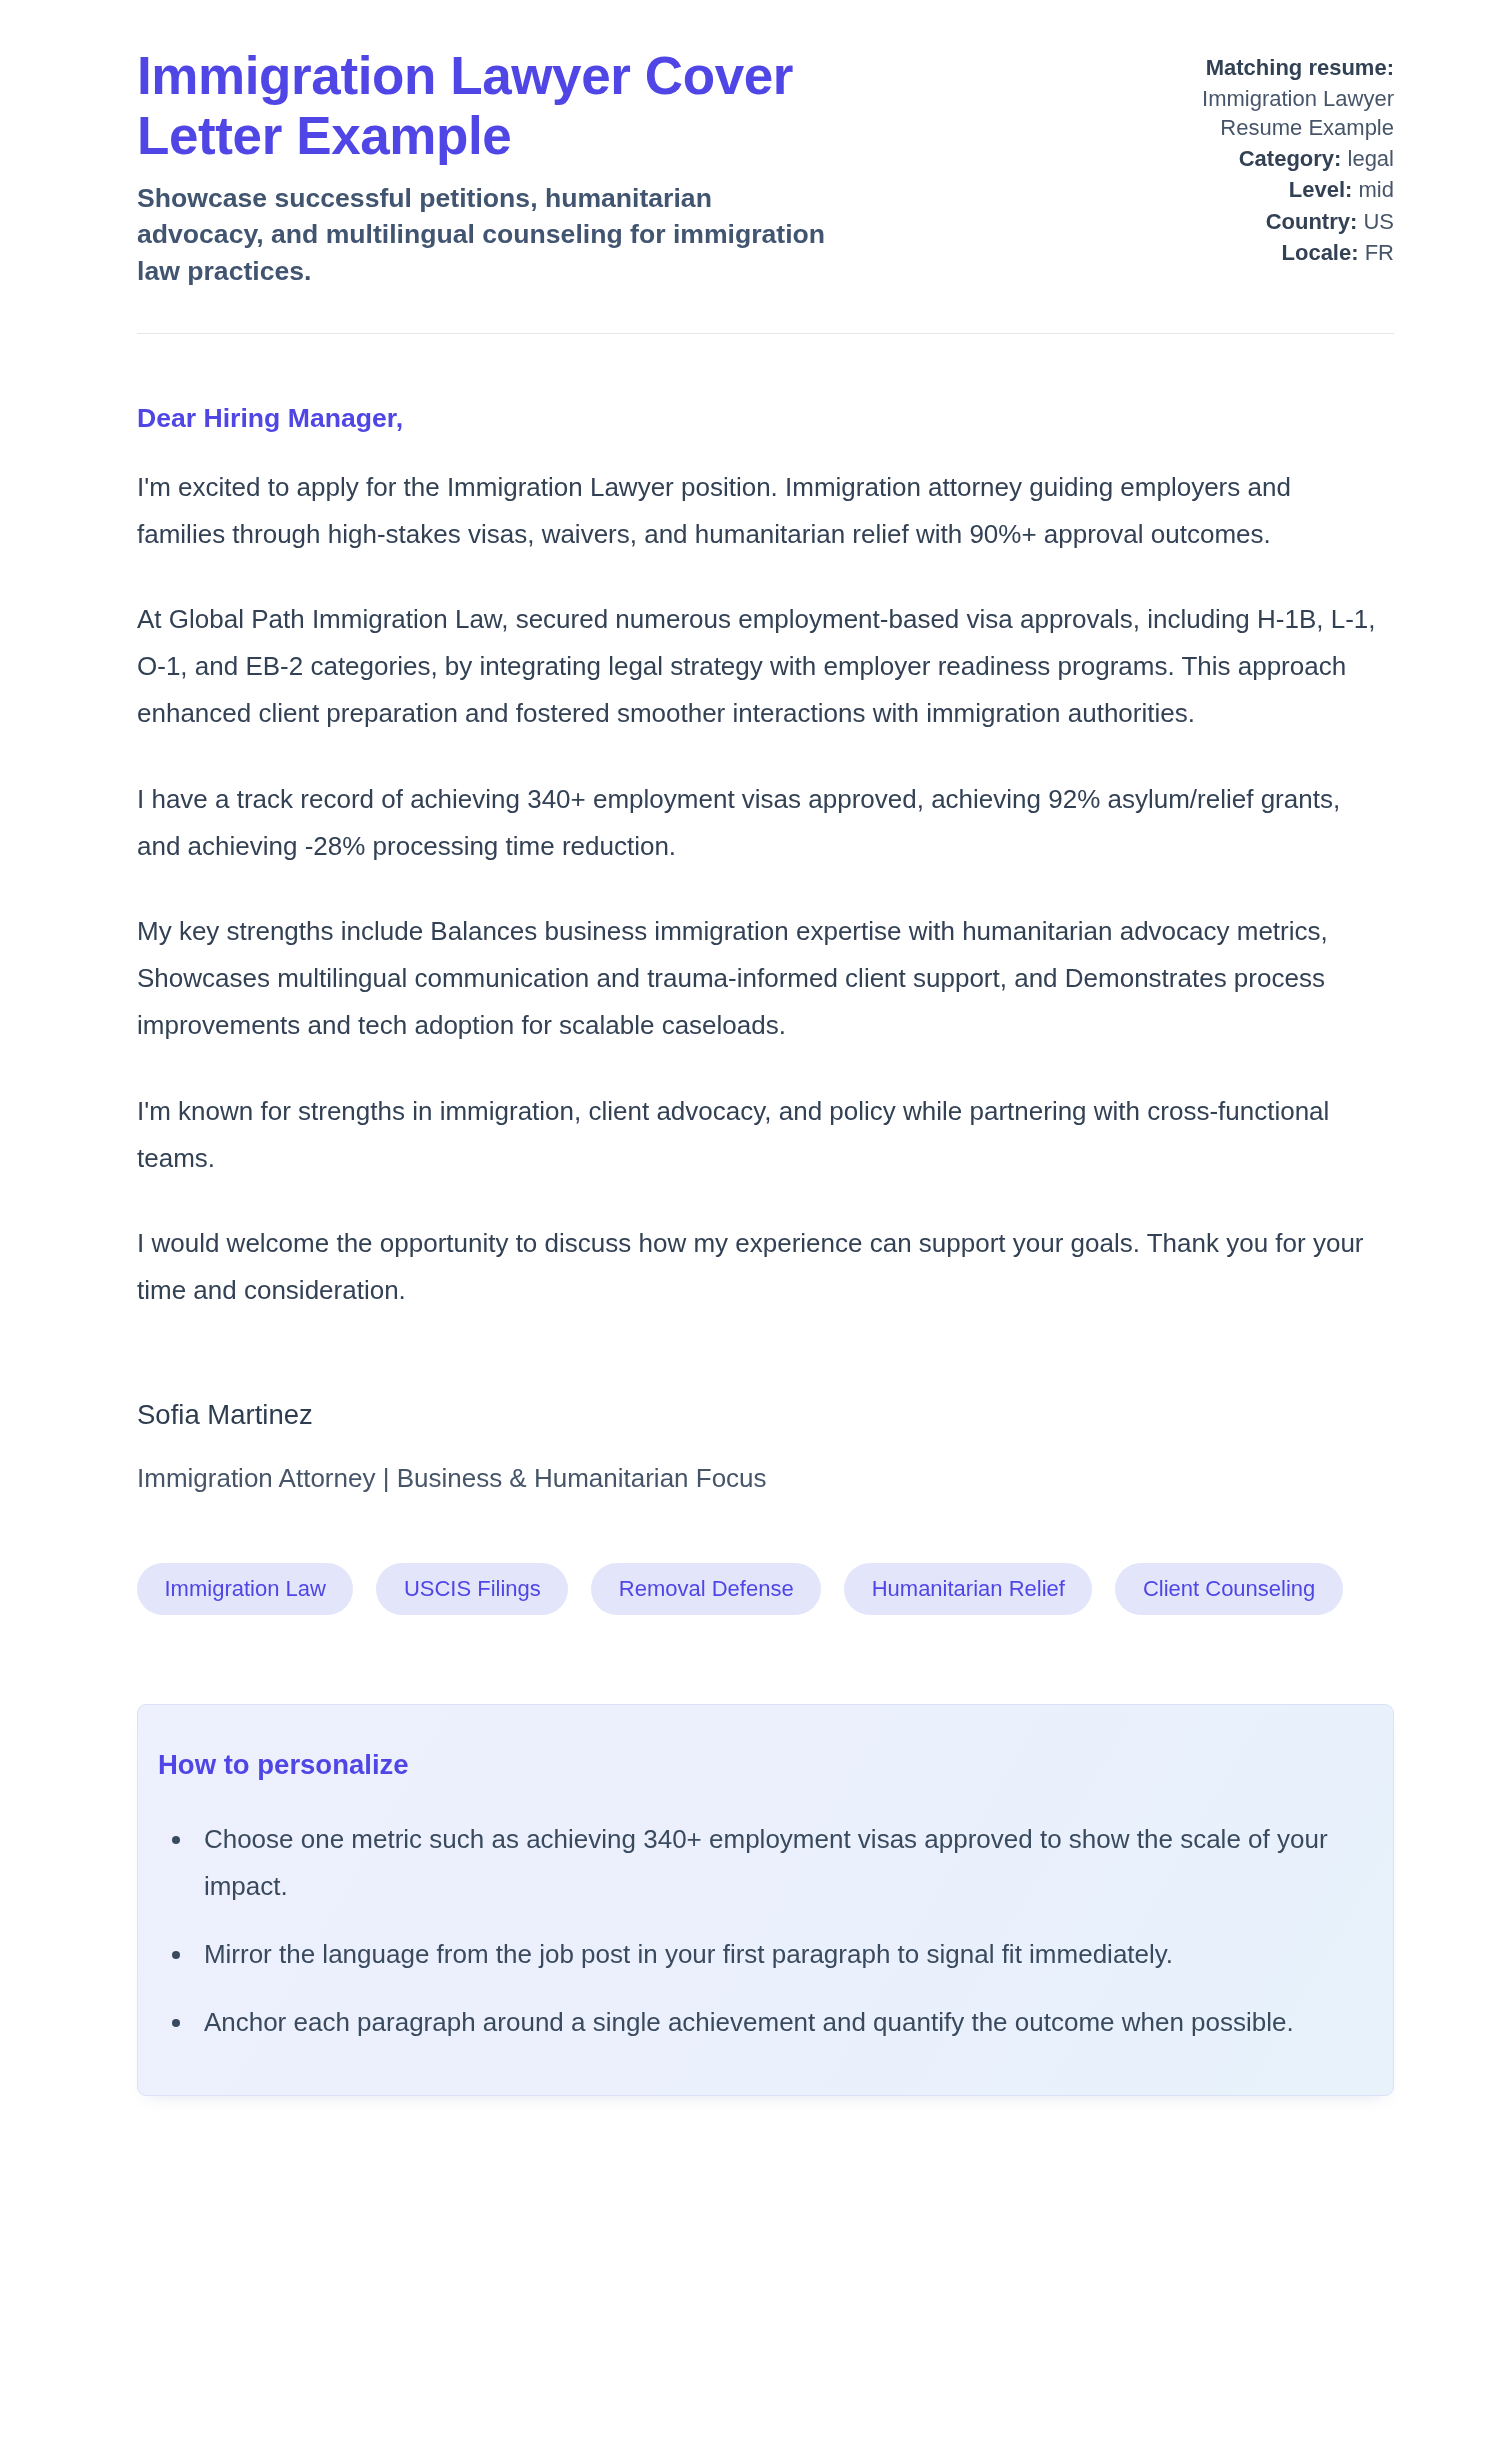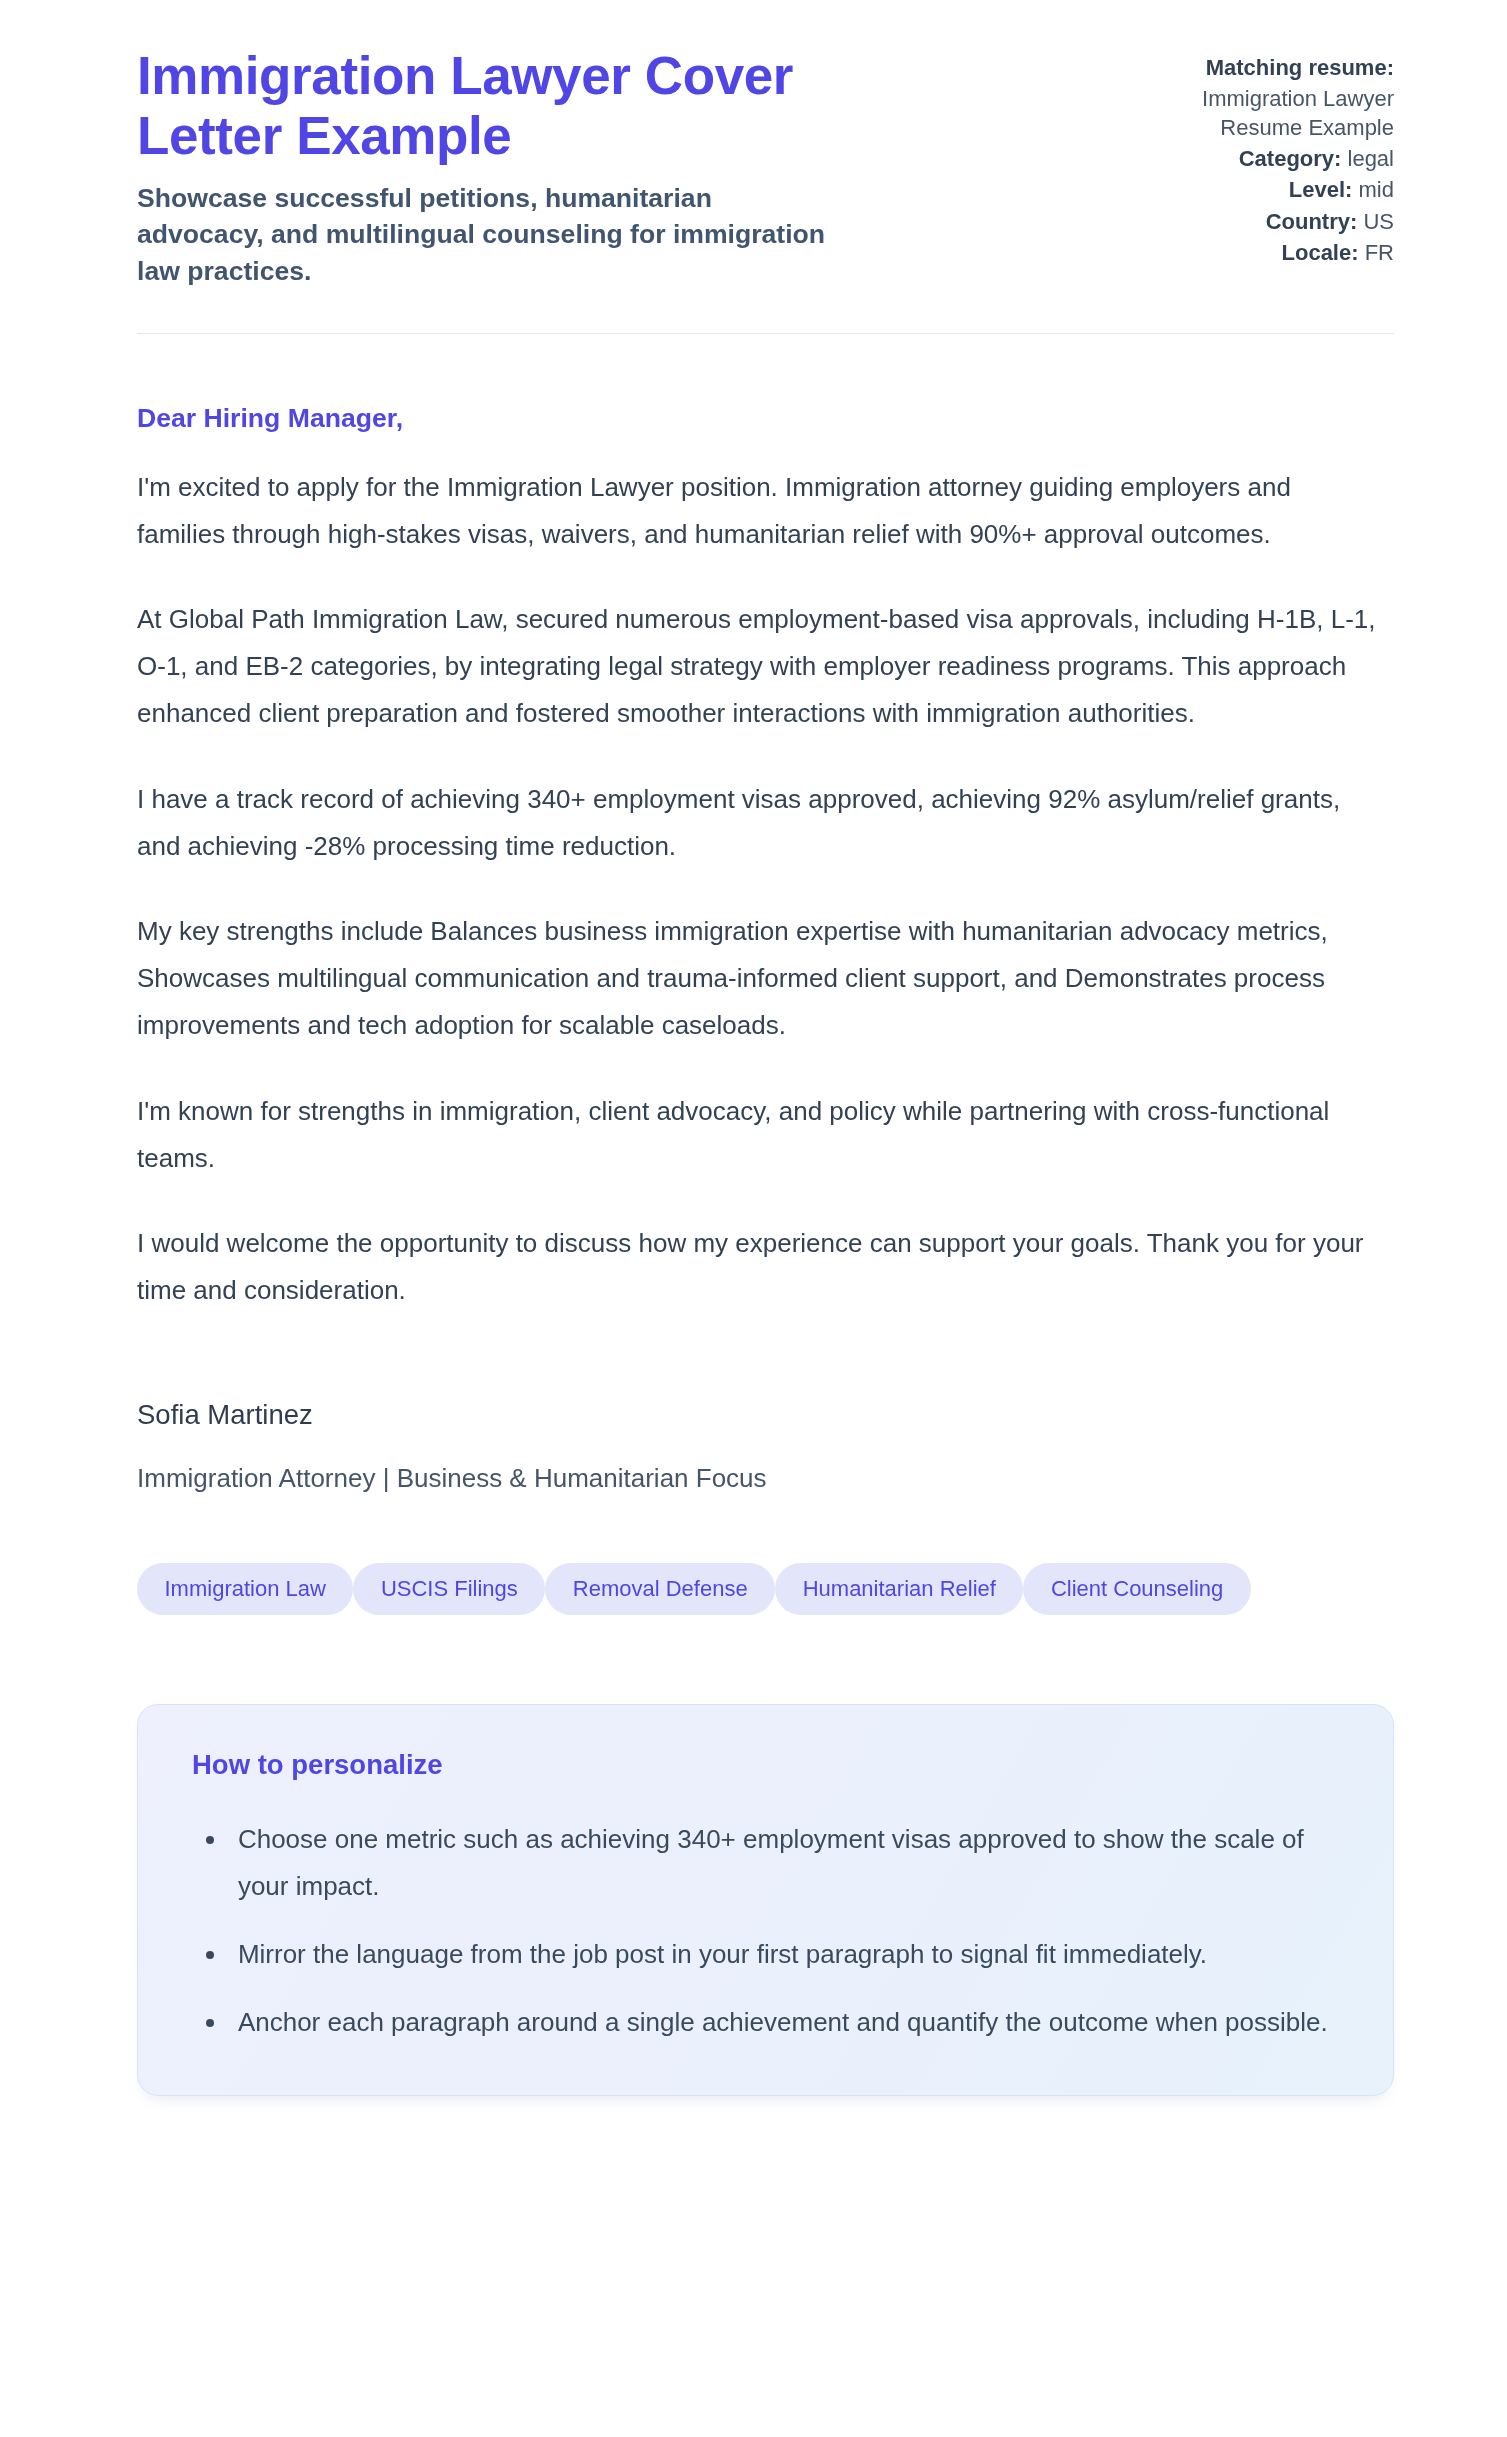--- a/index.html
+++ b/index.html
@@ -73,38 +73,39 @@
   .signature-role {
     margin-top: 32px;
     font-size: 26px;
     color: #475569;
   }
   
   .tags {
     margin-top: 69px;
     display: flex;
     flex-wrap: wrap;
+    gap: 23px;
   }
   .tag {
     display: inline-block;
     background: #E3E5FA;
     color: #4F46E5;
     font-size: 22px;
     padding: 14px 27.5px;
     border-radius: 8864px;
     line-height: 1.1;
   }
   
   .personalize {
     margin-top: 89px;
     margin-bottom: 85px;
-    border-radius: 21px;
+    border-radius: 9px;
     border: 1.8px solid #DBE2F7;
     background: linear-gradient(120deg, #EEF0FD 0%, #EAF0FC 55%, #E7F2FB 100%);
-    padding: 44px 46px 50px 54px;
+    padding: 44px 46px 50px 20px;
     box-shadow: 0 8.9px 16px -10.6px rgba(100, 116, 180, 0.25);
   }
   .personalize-title {
     font-size: 27.5px;
     font-weight: 700;
     color: #4F46E5;
     margin-bottom: 35px;
   }
   .personalize ul {
     padding-left: 37px;

